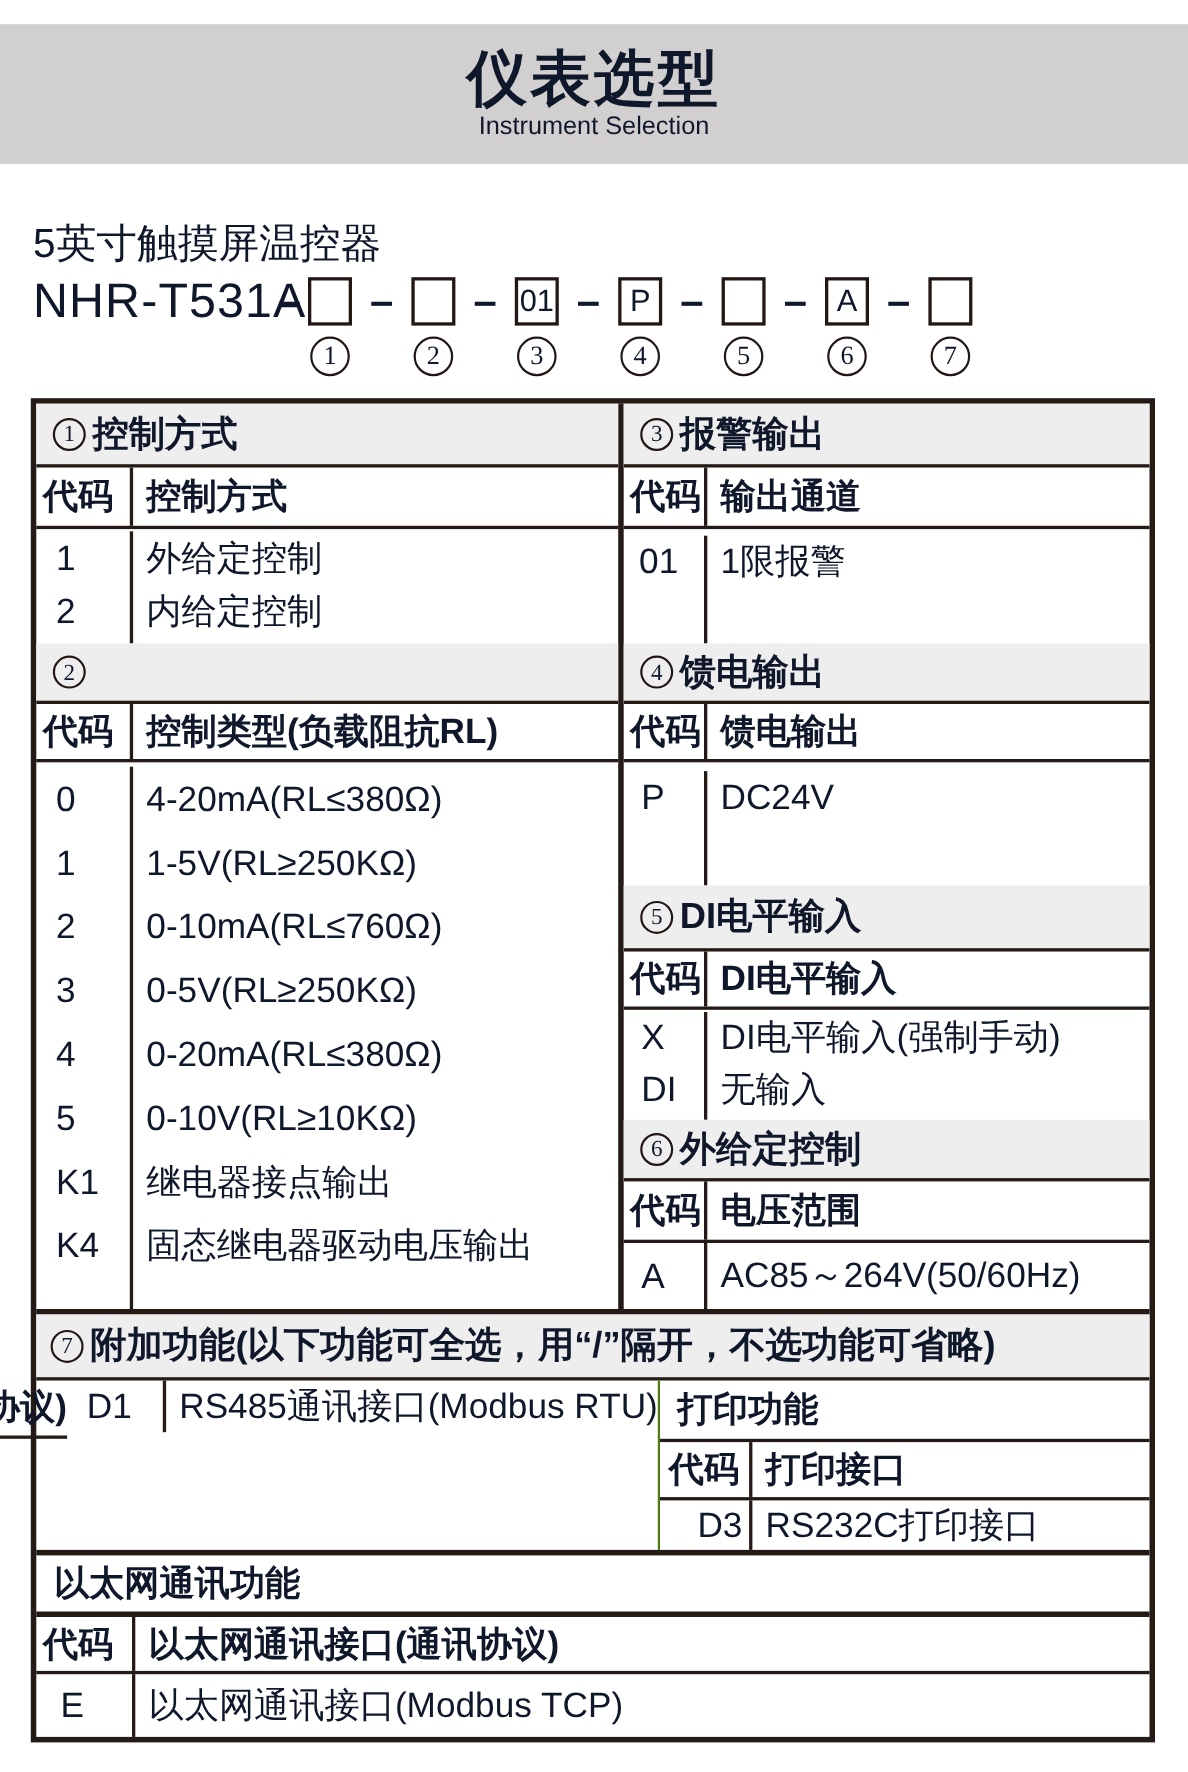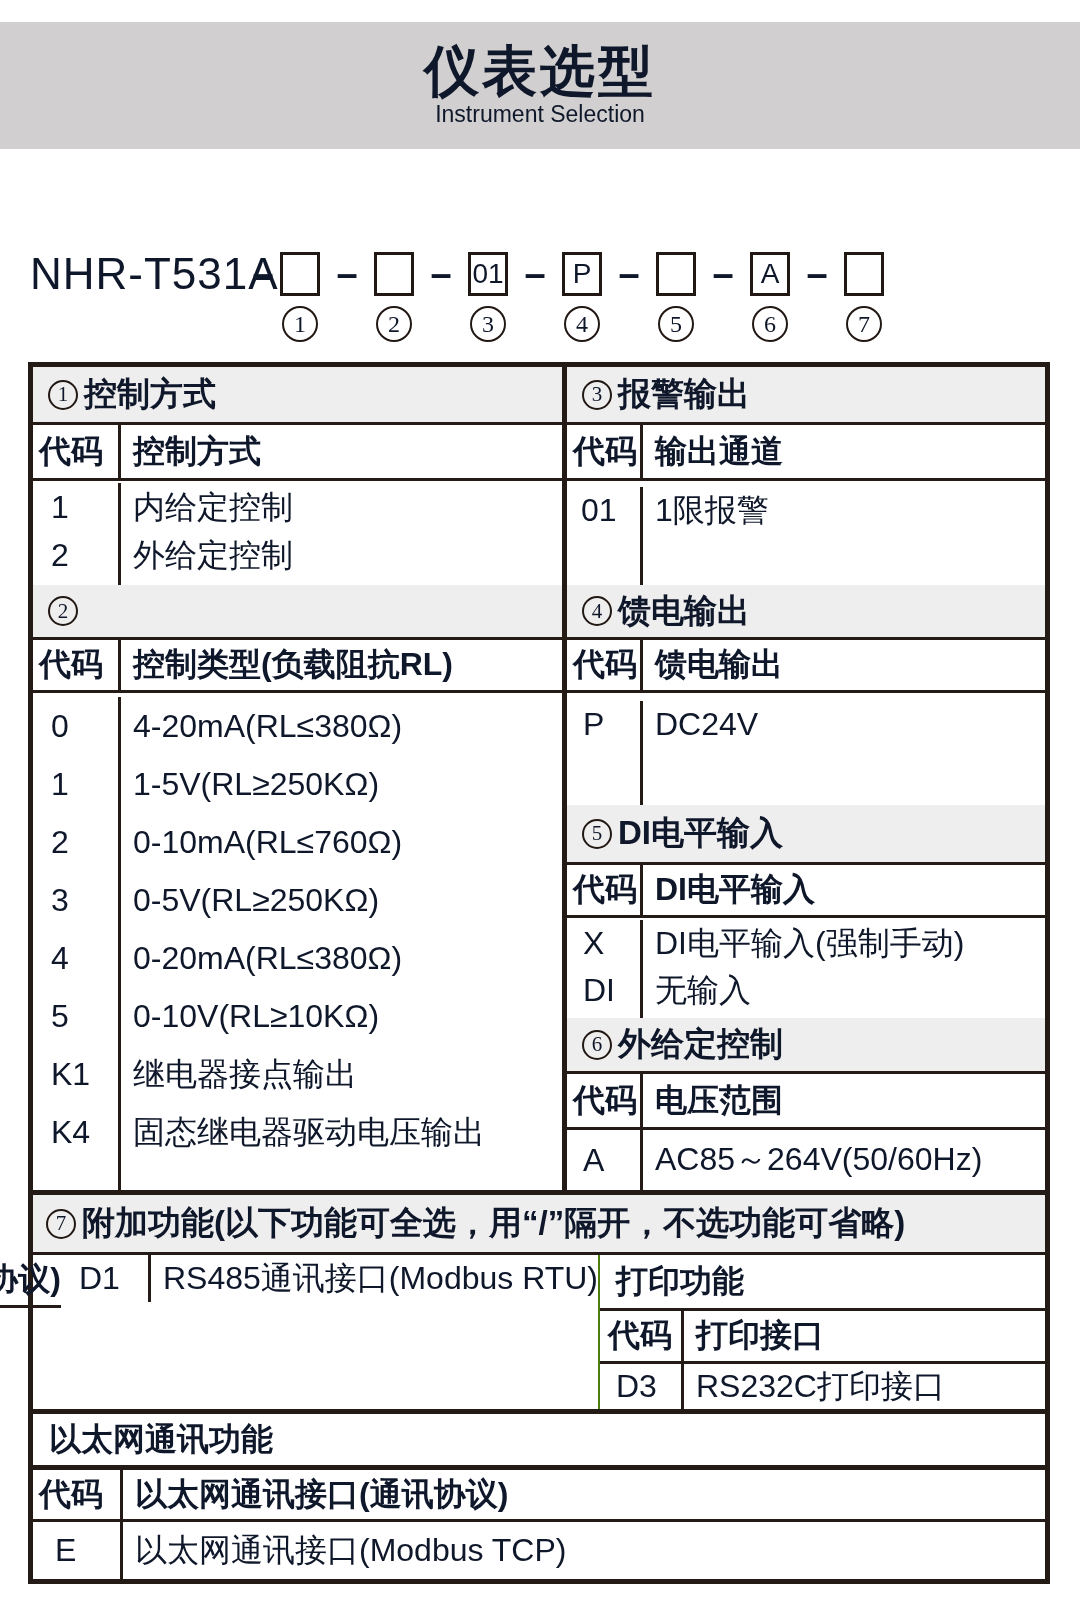--- a/index.html
+++ b/index.html
@@ -86,20 +86,21 @@
 </head>
 <body>
 
 <div class="page">
 
   <div class="banner">
     <div class="banner-cn">仪表选型</div>
     <div class="banner-en">Instrument Selection</div>
   </div>
 
+  <div class="subtitle">5英寸触摸屏温控器</div>
 
   <div class="model-line">
     <span class="model-prefix">NHR-T531A</span>
     <span class="msep first">–</span>
     <span class="mbox"></span>
     <span class="msep">–</span>
     <span class="mbox"></span>
     <span class="msep">–</span>
     <span class="mbox">01</span>
     <span class="msep">–</span>
@@ -149,22 +150,22 @@
         <div class="hdr-row" style="height:56px">
           <div class="cc wL">代码</div>
           <div class="cl">控制方式</div>
         </div>
         <div class="data-area lh48" style="height:104px; padding-top:2px">
           <div class="codes wL">
             <div>1</div>
             <div>2</div>
           </div>
           <div class="labels">
+            <div>外给定控制</div>
             <div>内给定控制</div>
-            <div>外给定控制</div>
           </div>
         </div>
 
         <div class="band" style="height:55px">
           <span class="bcirc">
               <span>2</span>
             </span>
         </div>
         <div class="hdr-row" style="height:53px">
           <div class="cc wL">代码</div>
@@ -305,21 +306,21 @@
         </div>
         <div class="sub-right">
           <div class="grp-row">
               <span>打印功能</span>
             </div>
           <div class="hdr-row" style="height:53px">
             <div class="cc wP" style="padding-left:8px">代码</div>
             <div class="cl">打印接口</div>
           </div>
           <div class="data-area center" style="height:45px">
-            <div class="codes wP" style="padding-left:16px">
+            <div class="codes wP" style="padding-left:34px">
               <div>D3</div>
             </div>
             <div class="labels">
               <div>RS232C打印接口</div>
             </div>
           </div>
         </div>
       </div>
 
       <div class="eth-band">

